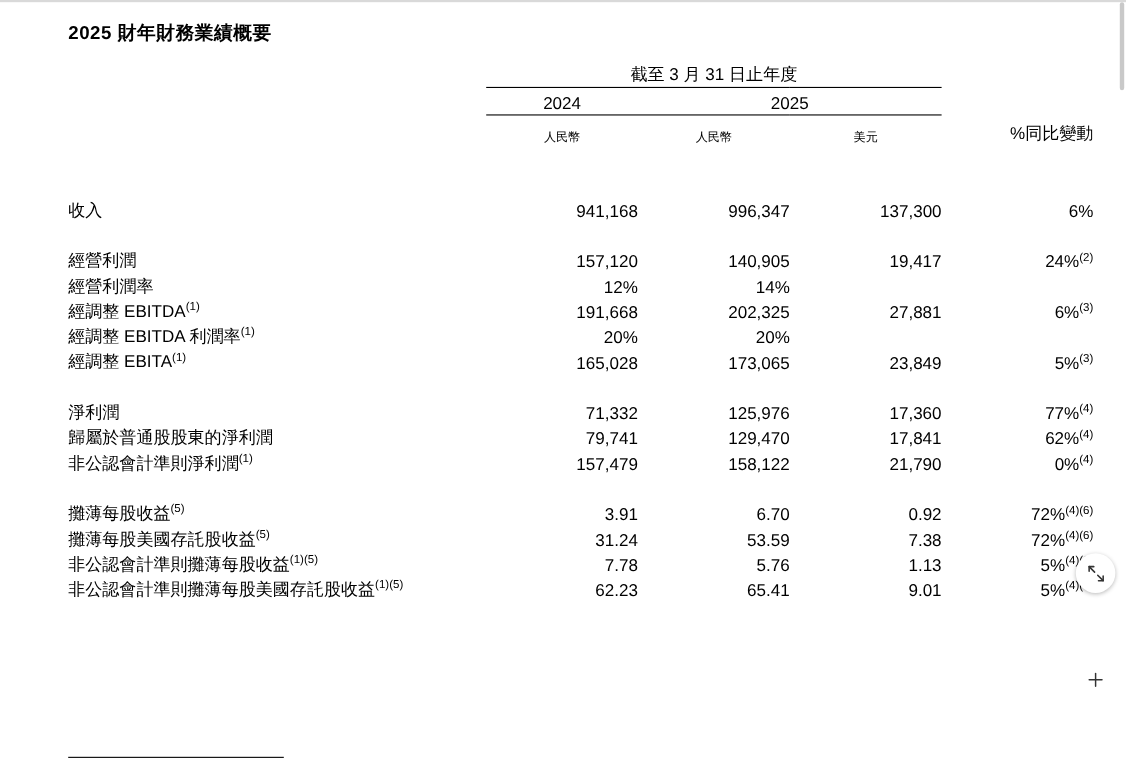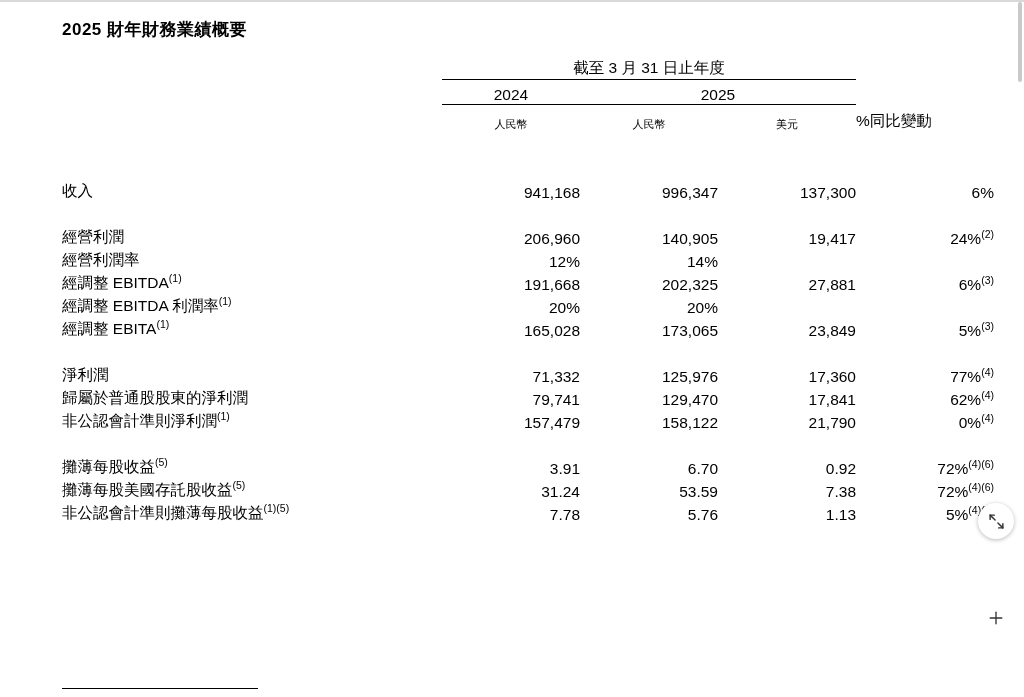--- a/index.html
+++ b/index.html
@@ -75,21 +75,21 @@
     font-size: 15.5px;
     font-weight: bold;
     padding-bottom: 4px;
   }
   .hdr-cur {
     text-align: center;
     font-size: 11px;
     padding-bottom: 4px;
   }
   .hdr-chg {
-    text-align: left;
+    text-align: right;
     font-size: 15.5px;
     padding-bottom: 4px;
   }
   .note-row td {
     text-align: center;
     font-size: 15px;
     padding-top: 5px;
     padding-bottom: 4px;
   }
 
@@ -200,21 +200,21 @@
         <td class="num">137,300</td>
         <td class="num"><span>6%</span><sup></sup></td>
       </tr>
 
       <tr class="gap-md">
           <td colspan="5"></td>
         </tr>
 
       <tr class="data-row">
         <td class="lbl"><span>經營利潤</span></td>
-        <td class="num">206,960</td>
+        <td class="num">157,120</td>
         <td class="num">140,905</td>
         <td class="num">19,417</td>
         <td class="num"><span>24%</span><sup>(2)</sup></td>
       </tr>
 
       <tr class="data-row tight">
         <td class="lbl"><span>經營利潤率</span></td>
         <td class="num">12%</td>
         <td class="num">14%</td>
         <td class="num"></td>
@@ -295,20 +295,27 @@
       </tr>
 
       <tr class="data-row tight">
         <td class="lbl"><span>非公認會計準則攤薄每股收益</span><sup>(1)(5)</sup></td>
         <td class="num">7.78</td>
         <td class="num">5.76</td>
         <td class="num">1.13</td>
         <td class="num"><span>5%</span><sup>(4)(6)</sup></td>
       </tr>
 
+      <tr class="data-row tight">
+        <td class="lbl"><span>非公認會計準則攤薄每股美國存託股收益</span><sup>(1)(5)</sup></td>
+        <td class="num">62.23</td>
+        <td class="num">65.41</td>
+        <td class="num">9.01</td>
+        <td class="num"><span>5%</span><sup>(4)(6)</sup></td>
+      </tr>
     </tbody>
   </table>
 
   <div class="bottom-rule"></div>
 
   <div class="float-ctl ctl-expand">
     <svg viewBox="0 0 24 24" fill="none" stroke="currentColor" stroke-width="2" stroke-linecap="round" stroke-linejoin="round">
       <polyline points="9 3 3 3 3 9"></polyline>
       <polyline points="15 21 21 21 21 15"></polyline>
       <line x1="3" y1="3" x2="10" y2="10"></line>

